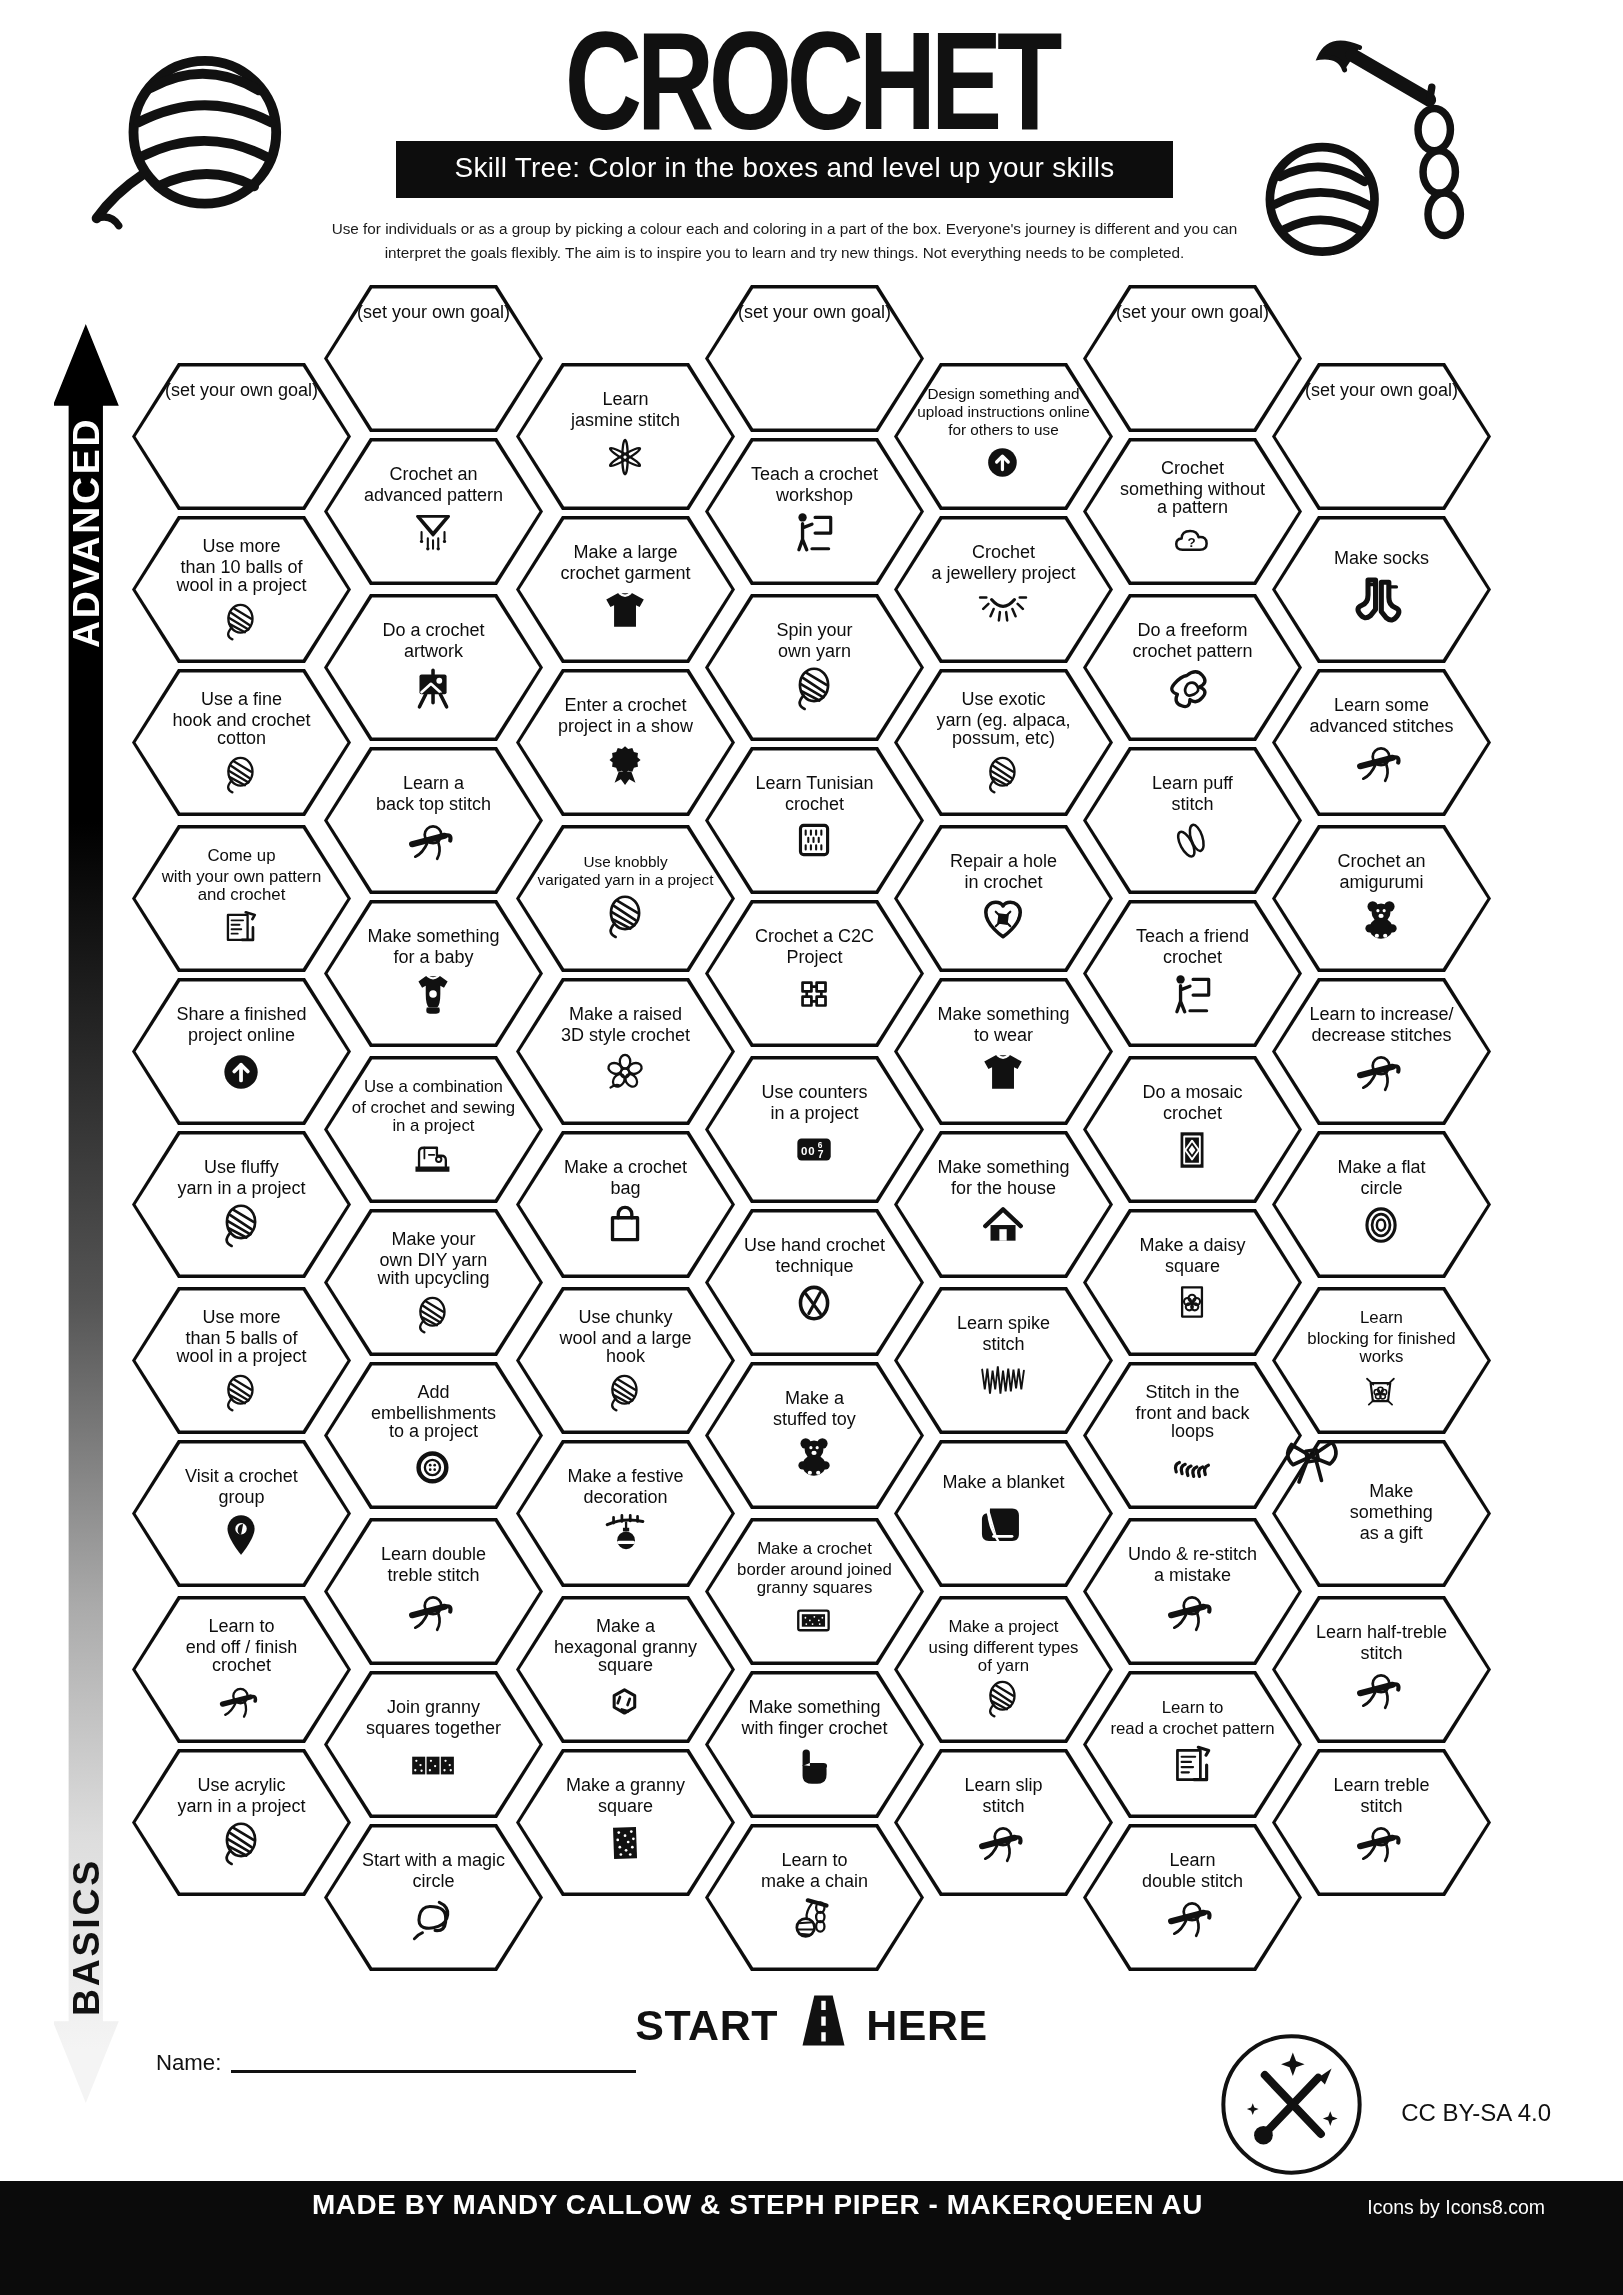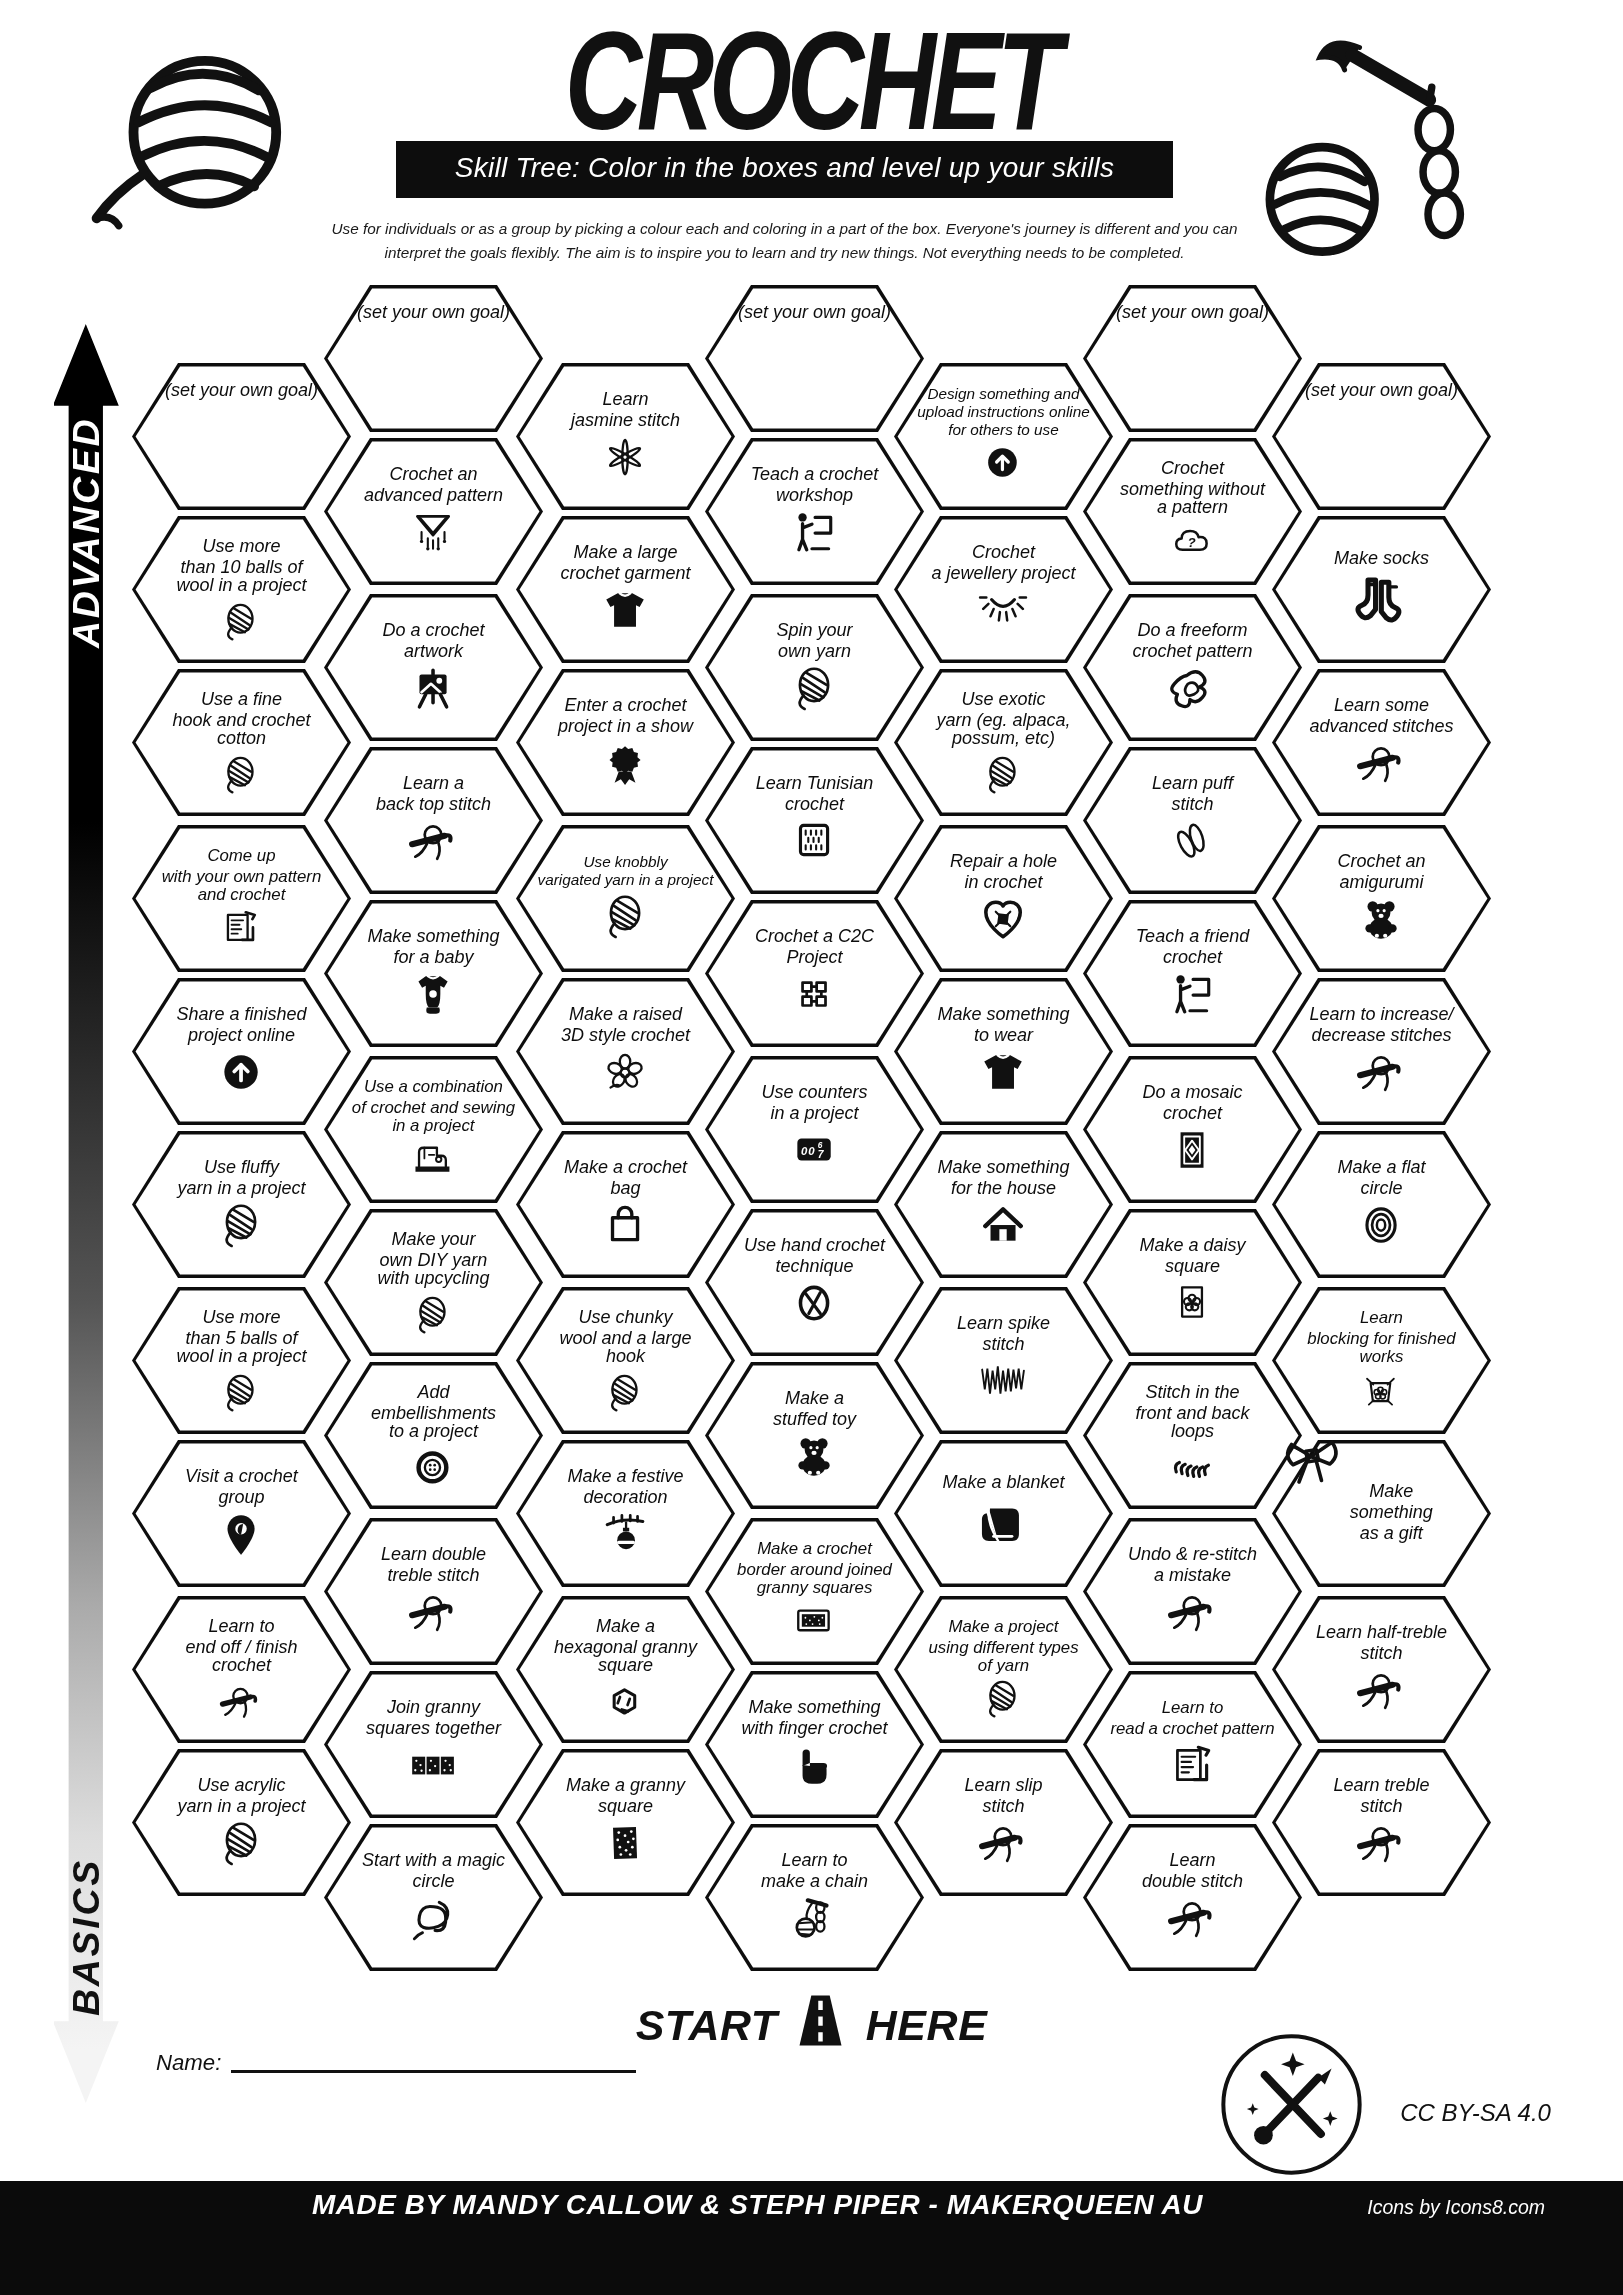--- a/index.html
+++ b/index.html
@@ -1,17 +1,17 @@
 <!DOCTYPE html>
 <html style="font-size:7.4px"><head>
 <meta charset="utf-8">
 <style>
   html,body{margin:0;padding:0;background:#fff;}
   body{width:1624px;height:2295px;overflow:hidden;}
-  .scale-wrap{width:1568px;height:2295px;transform-origin:top left;font-style:italic;}
+  .scale-wrap{width:1568px;height:2295px;transform-origin:top left;}
   .poster{position:relative;width:541px;height:765px;background:#fff;
           font-family:"Liberation Sans",sans-serif;color:#111;transform:scale(3);transform-origin:top left;}
 
   
   .title{position:absolute;top:3.7px;left:0;right:0;text-align:center;
          font-weight:700;font-size:38px;letter-spacing:-1.9px;line-height:1;}
   .title span{display:inline-block;transform:scale(.94,1.22);transform-origin:center top;}
   .subtitle-bar{position:absolute;left:132px;top:47px;width:259px;height:18.5px;background:#0d0d0d;
                 display:flex;align-items:center;justify-content:center;}
   .subtitle-bar .txt{color:#fff;font-size:9.3px;letter-spacing:0.1px;white-space:nowrap;}

